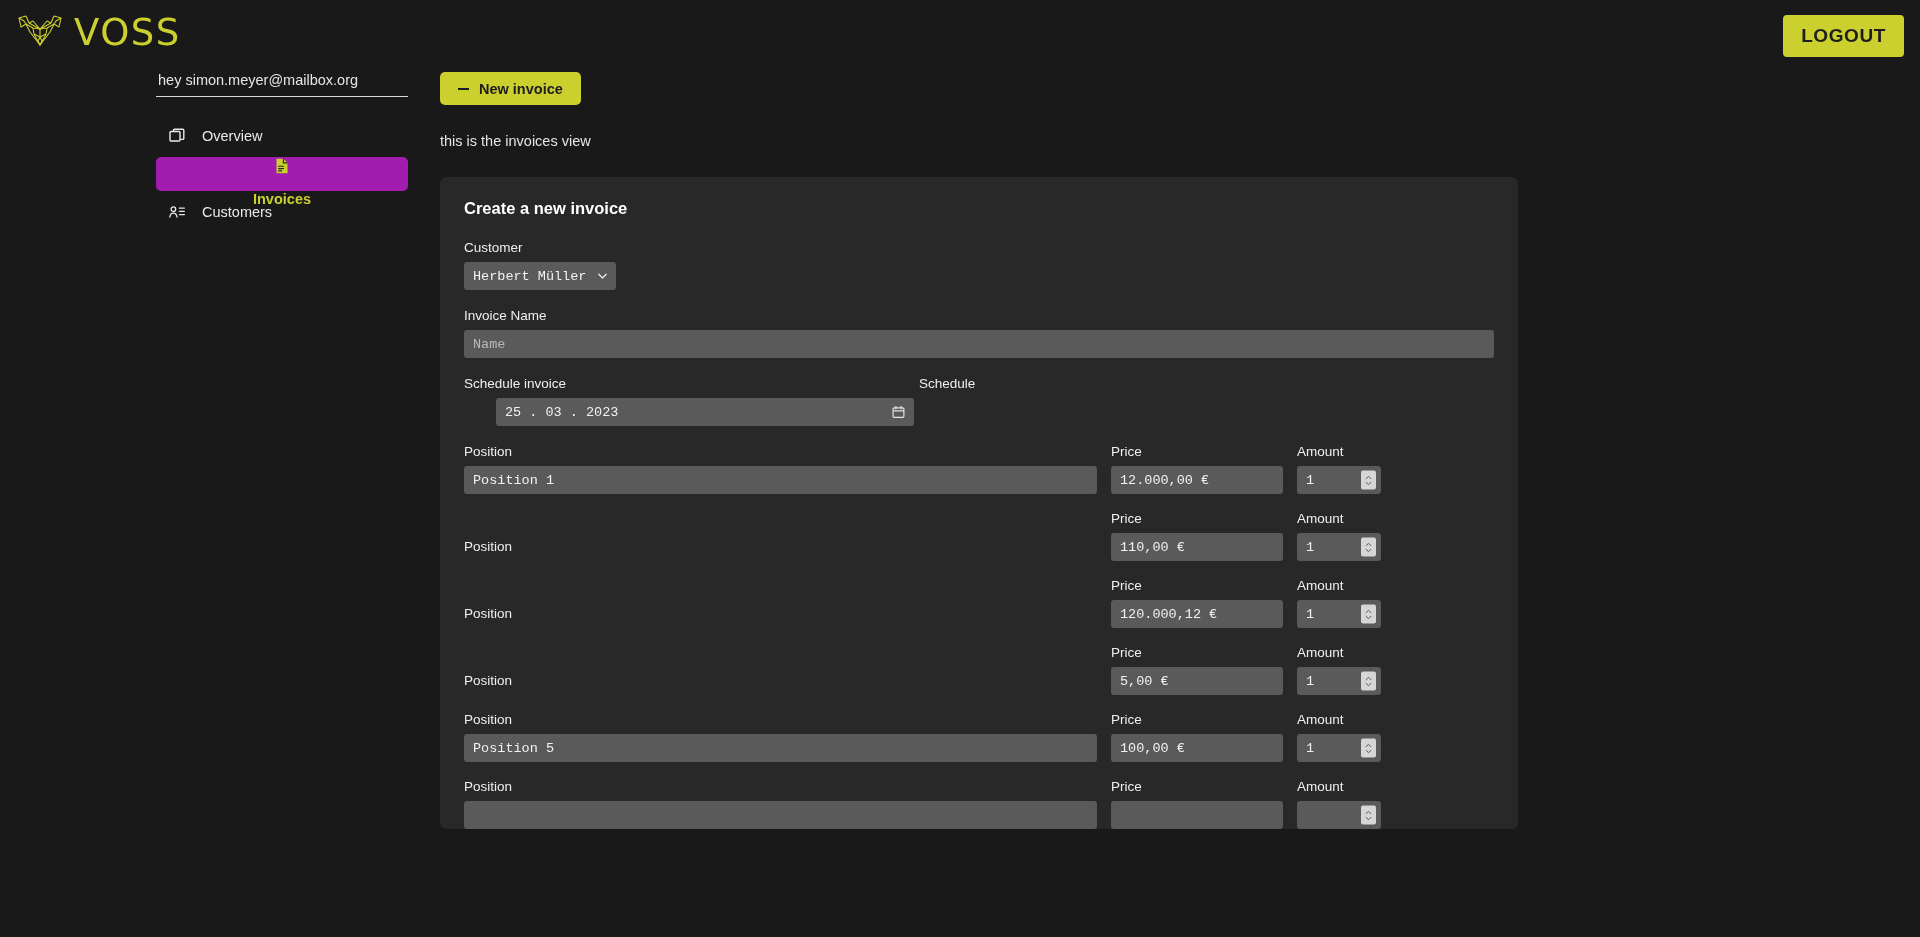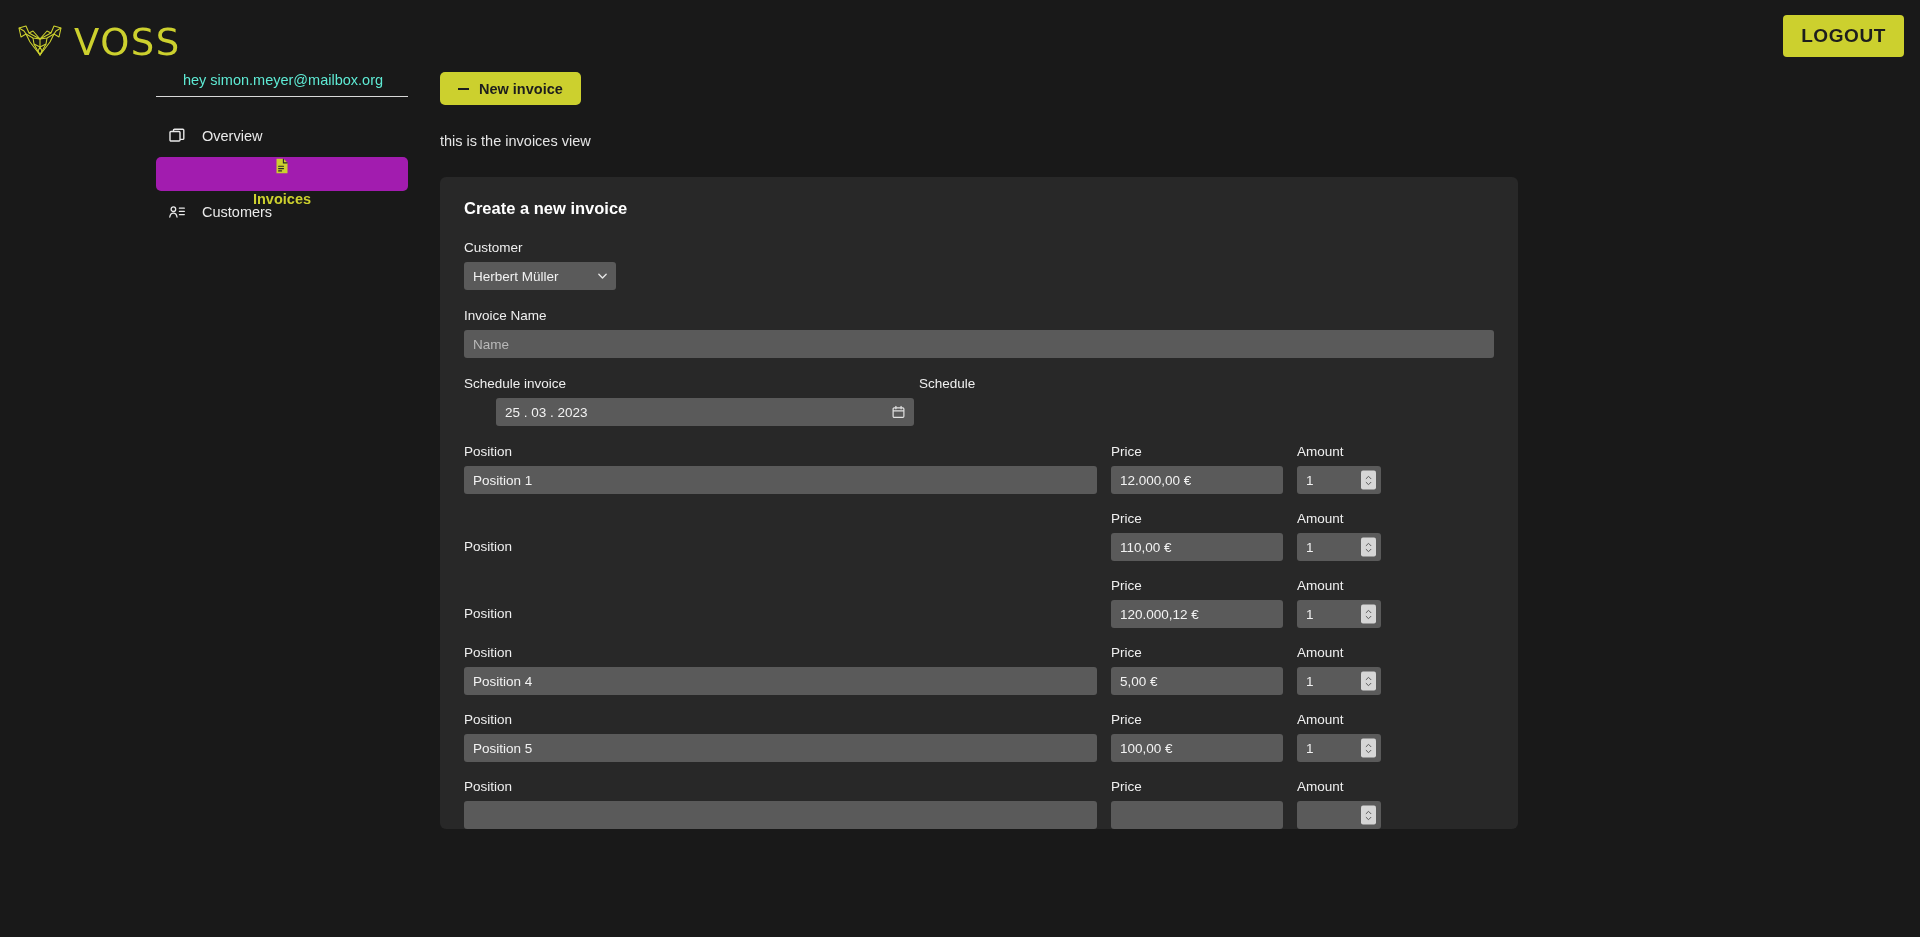--- a/index.html
+++ b/index.html
@@ -11,21 +11,21 @@
     overflow: hidden;
   }
   body { position: relative; }
 
   
   .topbar {
     position: absolute; top: 0; left: 0; width: 1920px; height: 61px;
     background: #191919;
   }
   .logo-wrap {
-    position: absolute; left: 16px; top: 22px;
+    position: absolute; left: 16px; top: 12px;
     display: flex; align-items: center; gap: 10px;
   }
   .logo-mark { width: 48px; height: 40px; display: block; }
   .logo-text {
     color: #ccd02e; font-size: 37px; letter-spacing: 1.5px;
     font-family: "DejaVu Sans", sans-serif; font-weight: 400; line-height: 1;
   }
   .logout-btn {
     position: absolute; right: 16px; top: 15px;
     background: #ccd02e; color: #1d1d1d;
@@ -34,25 +34,24 @@
     font-size: 19px; font-weight: 700; letter-spacing: 0.6px;
     font-family: "Liberation Sans", sans-serif;
     cursor: pointer;
   }
 
   
   .sidebar {
     position: absolute; left: 156px; top: 72px; width: 252px;
   }
   .greeting {
-    color: #5eead4; font-size: 14.5px;
+    color: #e5e5e5; font-size: 14.5px;
     padding: 0 0 8px 2px;
     border-bottom: 1px solid #d8d8d8;
     white-space: nowrap;
-    text-align: center;
   }
   .nav { margin-top: 22px; }
   .nav-item {
     display: flex; align-items: center; gap: 16px;
     height: 34px; padding: 0 12px;
     border-radius: 5px;
     color: #e9e9e9; font-size: 14.5px;
     margin-bottom: 4px;
     cursor: pointer;
     text-decoration: none;
@@ -107,21 +106,21 @@
   .two-col { display: flex; gap: 5px; }
   .col-date { width: 450px; }
   .col-sched { width: 449px; }
 
   .inp {
     width: 100%; height: 28px;
     background: #5a5a5a;
     border: none; border-radius: 3px;
     color: #f2f2f2; font-size: 13.5px;
     padding: 0 9px;
-    font-family: Liberation Sans, sans-serif;
+    font-family: Liberation Mono, monospace;
     outline: none;
   }
   .inp::placeholder { color: #b9b9b9; }
   .inp.sel {
     appearance: none; -webkit-appearance: none;
     padding-right: 24px;
   }
   .sel-wrap { position: relative; display: inline-block; }
   .sel-chev {
     position: absolute; right: 8px; top: 50%;
@@ -344,21 +343,20 @@
                     <path d="M1 1 L4 4 L7 1" fill="none" stroke="#555" stroke-width="1.2" stroke-linecap="round" stroke-linejoin="round"></path>
                   </svg>
               </span>
             </div>
           </div>
         </div>
 
         <div class="pos-row">
           <div class="pos-name">
             <label class="field-label">Position</label>
-            <input class="inp" type="text" value="Position 4" style="">
           </div>
           <div class="pos-price">
             <label class="field-label">Price</label>
             <input class="inp" type="text" value="5,00 €" style="">
           </div>
           <div class="pos-amount">
             <label class="field-label">Amount</label>
             <div class="num-wrap">
               <input class="inp" type="text" value="1" style="">
               <span class="spinner">

